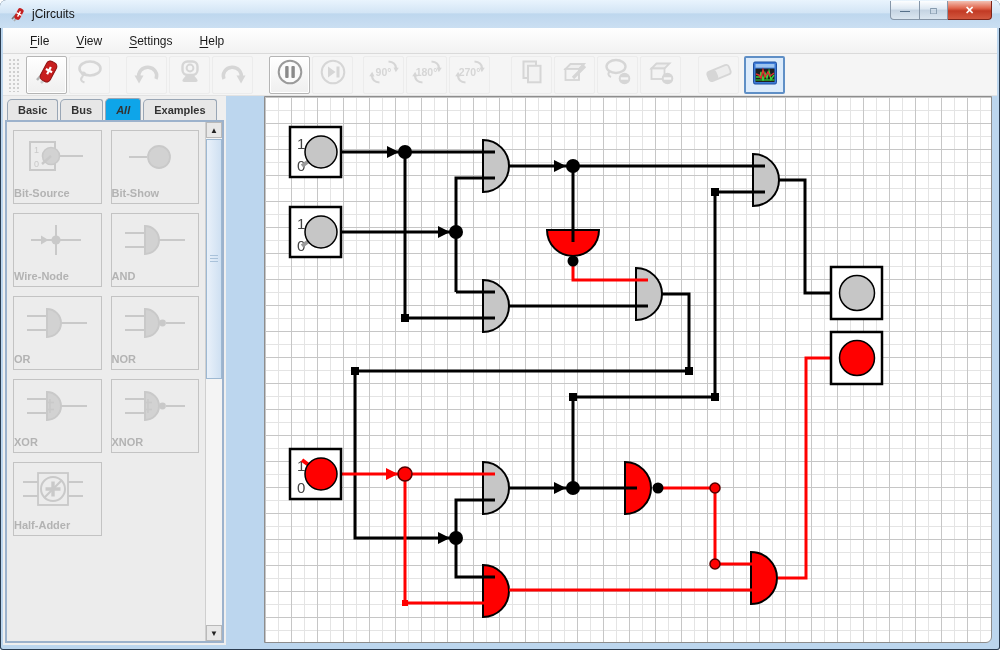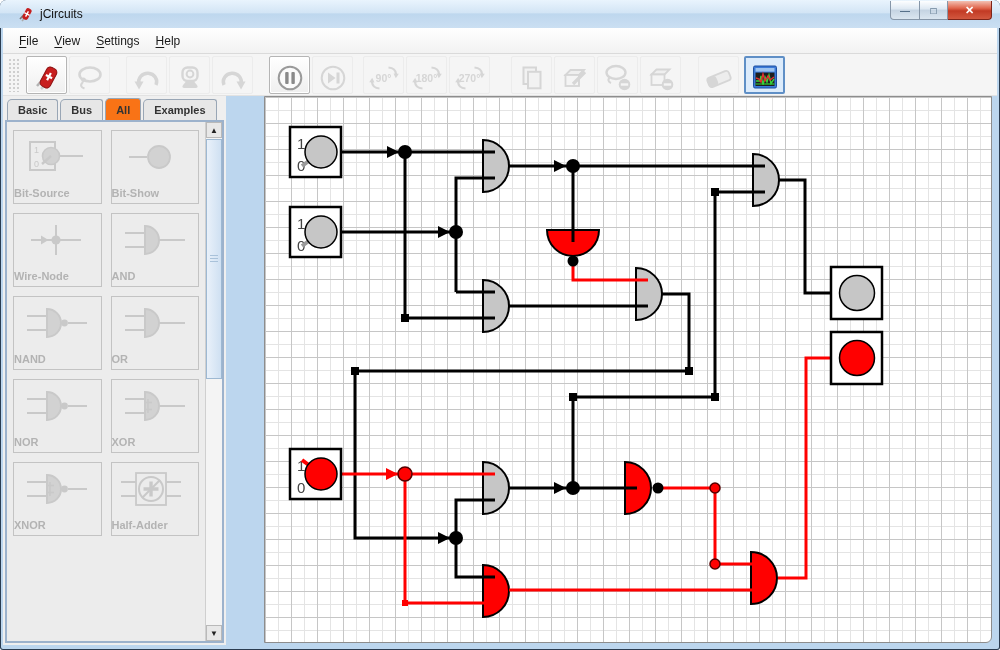--- a/index.html
+++ b/index.html
@@ -2,56 +2,56 @@
 <html><head>
 <meta charset="utf-8">
 <style>
   * { margin:0; padding:0; box-sizing:border-box; }
   html,body { width:1000px; height:650px; overflow:hidden; font-family:"Liberation Sans",sans-serif; }
   .win { position:absolute; inset:0; background:#bcd6ee; border-radius:6px 6px 3px 3px;
          box-shadow: inset 0 0 0 1px #2b3c50; overflow:hidden; }
   
   .titlebar { position:absolute; top:0; left:0; right:0; height:28px;
     background:linear-gradient(#e9f4fd 0%, #d3e5f5 45%, #bed7ee 50%, #cbdff2 100%);
-    display:flex; align-items:center;padding-left:8px; }
+    display:flex; align-items:center; }
   .app-icon { width:16px; height:16px; margin:0 6px 0 10px; }
   .title-text { font-size:12px; color:#111; }
   .winbtns { position:absolute; top:1px; right:8px; display:flex; }
   .wbtn { height:19px; display:flex; align-items:center; justify-content:center;
     border:1px solid #8696a8; border-top:none; color:#33506b; font-size:10px;
     background:linear-gradient(#fdfeff, #dde8f2 45%, #c4d3e2 50%, #dbe6f0); cursor:default; }
   .wbtn.min { width:30px; border-radius:0 0 0 4px; }
   .wbtn.max { width:28px; border-left:none; }
   .wbtn.close { width:44px; border-left:none; border-radius:0 0 4px 0; color:#fff; font-size:11px; font-weight:bold;
     background:linear-gradient(#f3c0b2, #e0654c 40%, #c23a24 55%, #d2583f); border-color:#7e2418; }
   
   .menubar { position:absolute; top:28px; left:3px; right:3px; height:26px;
     background:linear-gradient(#ffffff,#f2f2f2); border-bottom:1px solid #dadada;
     display:flex; align-items:center; padding-left:8px; }
-  .mitem { font-size:12px; color:#1a1a1a; padding:4px 8px; cursor:default; }
+  .mitem { font-size:12px; color:#1a1a1a; padding:4px 8px; cursor:default;margin-left:11px; }
   .mitem u { text-underline-offset:2px; }
   
   .toolbar { position:absolute; top:54px; left:3px; right:3px; height:42px; background:#f5f5f5;
     border-bottom:1px solid #e2e2e2; display:flex; align-items:center; }
   .grip { width:12px; height:34px; margin-left:5px; margin-right:5px;
     background-image:radial-gradient(#cfcfcf 1px, transparent 1.2px); background-size:4px 4px; }
-  .tbtn { width:41px; height:38px; margin:0 1px; display:flex; align-items:flex-end; justify-content:center;
+  .tbtn { width:41px; height:38px; margin:0 1px; display:flex; align-items:flex-start; justify-content:center;
     border:1px solid transparent; border-radius:2px; }
   .tbtn.disabled { border-color:#ececec; }
   .tbtn.active { border-color:#b5b5b5; background:linear-gradient(#ffffff,#efefef); box-shadow:inset 0 0 0 1px #fff; }
   .tbtn.selected { border:2px solid #5f8fc6; background:#dcebfb; }
   .tspacer { height:38px; }
   
   .content { position:absolute; top:96px; left:3px; right:3px; bottom:5px; background:#bcd6ee; }
   .sidebar { position:absolute; left:0; top:0; bottom:0; width:223px; background:#efefef; }
   .tabs { position:absolute; top:2px; left:4px; height:22px; display:flex; }
   .tab { font-size:11px; font-weight:bold; color:#333; padding:4px 10px 3px;
     background:#e7e7e7; border:1px solid #99a6b5; border-bottom:none; border-radius:5px 3px 0 0;
     margin-right:2px; position:relative; top:1px; }
-  .tab.selected { background:#f97316; top:0; padding-top:5px; z-index:2; }
+  .tab.selected { background:#0ea5e9; top:0; padding-top:5px; z-index:2;font-style:italic; }
   .panel { position:absolute; top:24px; left:2px; right:2px; bottom:2px;
     border:2px solid #9cb2cc; background:#ececec; }
   .cards { position:absolute; top:0; left:0; right:17px; bottom:0; padding:8px 6px; overflow:hidden;
     display:grid; grid-template-columns:1fr 1fr; gap:9px; align-content:start; }
   .card { height:74px; border:1px solid #c3c3c3; background:#ececec; position:relative; }
   .card svg { position:absolute; top:4px; left:50%; transform:translateX(-50%); }
   .card .lbl { position:absolute; bottom:4px; width:100%; text-align:left;
     font-size:11px; font-weight:bold; color:#b3b3b3; }
   .vscroll { position:absolute; top:0; right:0; bottom:0; width:17px; background:#f4f4f4; border-left:1px solid #cfcfcf; }
   .sbtn { position:absolute; left:0; width:16px; height:16px; background:#e8e8e8; border:1px solid #b9b9b9;
@@ -271,30 +271,20 @@
     <div class="lbl">Wire-Node</div>
             </div>
             <div class="card">
               <svg viewBox="0 0 80 44" width="80" height="44">
                 <line x1="10" y1="15" x2="36" y2="15" stroke="#c9c9c9" stroke-width="2"></line>
                 <line x1="10" y1="29" x2="36" y2="29" stroke="#c9c9c9" stroke-width="2"></line>
                 <path d="M30,8 A14,14 0 0 1 30,36 Z" fill="#d2d2d2" stroke="#c9c9c9" stroke-width="2"></path>
                 <line x1="44" y1="22" x2="70" y2="22" stroke="#c9c9c9" stroke-width="2"></line>
               </svg>
     <div class="lbl">AND</div>
-            </div>
-            <div class="card">
-              <svg viewBox="0 0 80 44" width="80" height="44">
-                <line x1="10" y1="15" x2="36" y2="15" stroke="#c9c9c9" stroke-width="2"></line>
-                <line x1="10" y1="29" x2="36" y2="29" stroke="#c9c9c9" stroke-width="2"></line>
-                <path d="M30,8 A14,14 0 0 1 30,36 Z" fill="#d2d2d2" stroke="#c9c9c9" stroke-width="2"></path>
-                <circle cx="47.5" cy="22" r="3.4" fill="#c9c9c9"></circle>
-                <line x1="51" y1="22" x2="70" y2="22" stroke="#c9c9c9" stroke-width="2"></line>
-              </svg>
-    <div class="lbl">NAND</div>
             </div>
             <div class="card">
               <svg viewBox="0 0 80 44" width="80" height="44">
                 <line x1="10" y1="15" x2="36" y2="15" stroke="#c9c9c9" stroke-width="2"></line>
                 <line x1="10" y1="29" x2="36" y2="29" stroke="#c9c9c9" stroke-width="2"></line>
                 <path d="M30,8 A14,14 0 0 1 30,36 Z" fill="#d2d2d2" stroke="#c9c9c9" stroke-width="2"></path>
                 <line x1="44" y1="22" x2="70" y2="22" stroke="#c9c9c9" stroke-width="2"></line>
               </svg>
     <div class="lbl">OR</div>
             </div>

